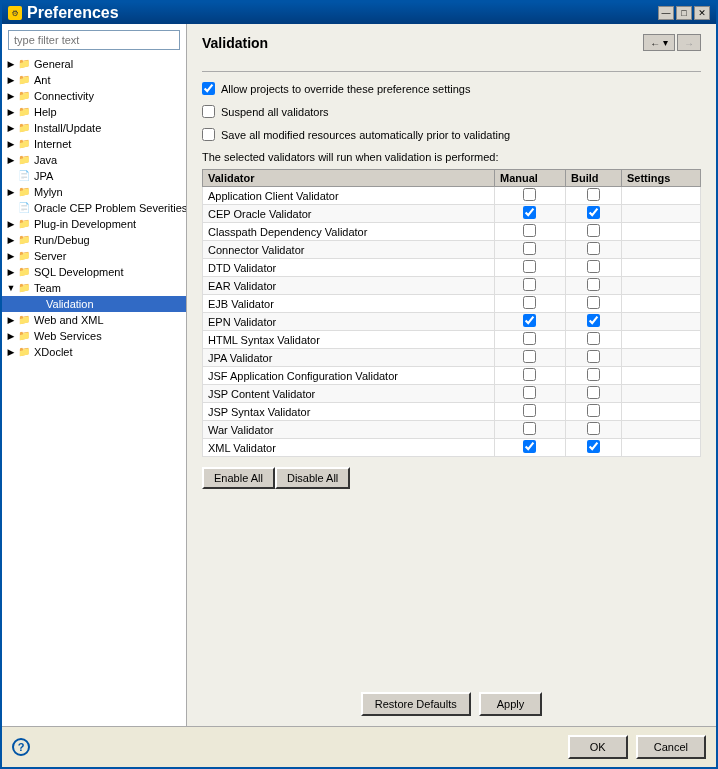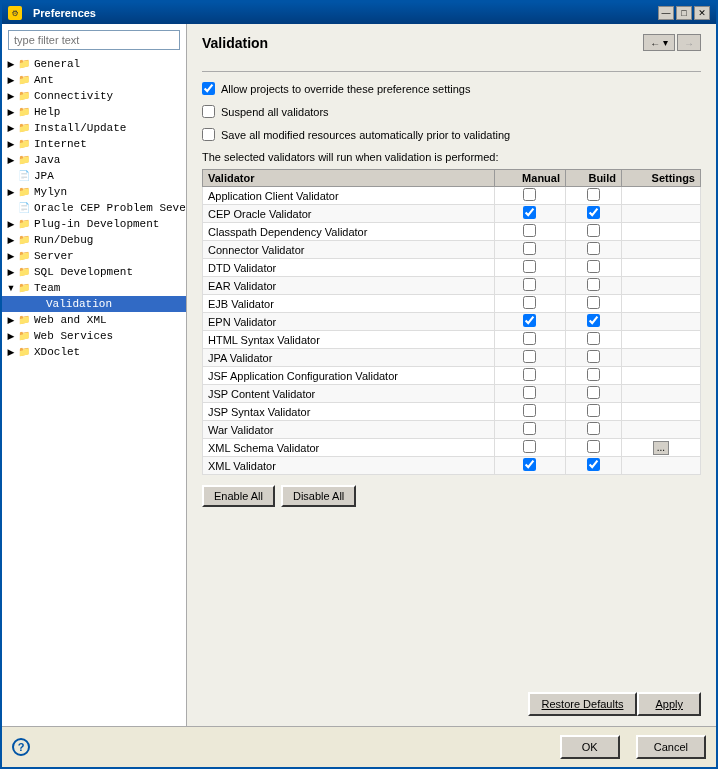--- a/index.html
+++ b/index.html
@@ -38,23 +38,22 @@
       border-radius: 2px;
       display: flex;
       align-items: center;
       justify-content: center;
       font-size: 8px;
       color: #333;
       flex-shrink: 0;
     }
     
     .title-text {
-      font-size: 11px;
+      font-size: 16px;
       font-weight: bold;
-      margin-left: 6px;
     }
     
     .title-buttons {
       display: flex;
       gap: 2px;
     }
     
     .title-btn {
       width: 16px;
       height: 14px;
@@ -133,21 +132,20 @@
     .tree-folder-icon {
       width: 14px;
       height: 12px;
       margin-right: 2px;
       flex-shrink: 0;
       font-size: 10px;
     }
     
     .tree-label {
       font-size: 11px;
-      font-family: Liberation Mono, monospace;
     }
     
     .indent-1 { padding-left: 2px; }
     .indent-2 { padding-left: 14px; }
     
     .right-panel {
       flex: 1;
       padding: 10px 15px;
       background: #f0efe8;
       overflow-y: auto;
@@ -217,21 +215,21 @@
       width: 100%;
       border-collapse: collapse;
     }
     
     .validator-table th {
       background: #d4d0c8;
       border: 1px solid #999;
       padding: 2px 5px;
       font-size: 11px;
       font-weight: bold;
-      text-align: right;
+      text-align: left;
     }
     
     .validator-table th.validator-col {
       text-align: left;
     }
     
     .validator-table td {
       border: 1px solid #ddd;
       padding: 1px 5px;
       font-size: 11px;
@@ -253,21 +251,21 @@
       border: 1px solid #888;
       cursor: pointer;
       height: 14px;
       display: inline-flex;
       align-items: center;
     }
     
     .bottom-buttons {
       margin-top: 10px;
       display: flex;
-      gap: 6px;
+      gap: 0;
     }
     
     .action-btn {
       padding: 3px 10px;
       background: #d4d0c8;
       border: 2px outset #fff;
       border-top-color: #fff;
       border-left-color: #fff;
       border-bottom-color: #888;
       border-right-color: #888;
@@ -280,21 +278,21 @@
       padding: 8px 10px;
       display: flex;
       justify-content: space-between;
       align-items: center;
       background: #ece9d8;
       flex-shrink: 0;
     }
     
     .footer-right {
       display: flex;
-      gap: 16px;
+      gap: 8px;
     }
     
     .footer-btn {
       padding: 4px 16px;
       background: #d4d0c8;
       border: 2px outset;
       border-top-color: #fff;
       border-left-color: #fff;
       border-bottom-color: #888;
       border-right-color: #888;
@@ -576,40 +574,34 @@
               <td class="center"><input type="checkbox" style=""></td>
               <td class="center"></td>
             </tr>
             <tr>
               <td>War Validator</td>
               <td class="center"><input type="checkbox" style=""></td>
               <td class="center"><input type="checkbox" style=""></td>
               <td class="center"></td>
             </tr>
             <tr>
-              <td>XML Schema Validator</td>
-              <td class="center"><input type="checkbox" style=""></td>
-              <td class="center"><input type="checkbox" style=""></td>
-              <td class="center"><button class="settings-btn">...</button></td>
-            </tr>
-            <tr>
               <td>XML Validator</td>
               <td class="center"><input type="checkbox" checked="" style=""></td>
               <td class="center"><input type="checkbox" checked="" style=""></td>
               <td class="center"></td>
             </tr>
           </tbody>
       </table>
 
       <div class="bottom-buttons">
         <button class="action-btn">Enable All</button>
         <button class="action-btn">Disable All</button>
       </div>
 
-      <div style="display:flex; justify-content:flex-end; margin-top:auto; padding-top:15px; text-decoration:underline;">
+      <div style="display:flex; justify-content:center; margin-top:auto; padding-top:15px; gap:8px;">
         <button class="restore-defaults-btn">Restore Defaults</button>
         <button class="footer-btn">Apply</button>
       </div>
 
     </div>
   </div>
 
   <div class="dialog-footer">
     <div class="help-icon">?</div>
     <div class="footer-right">

